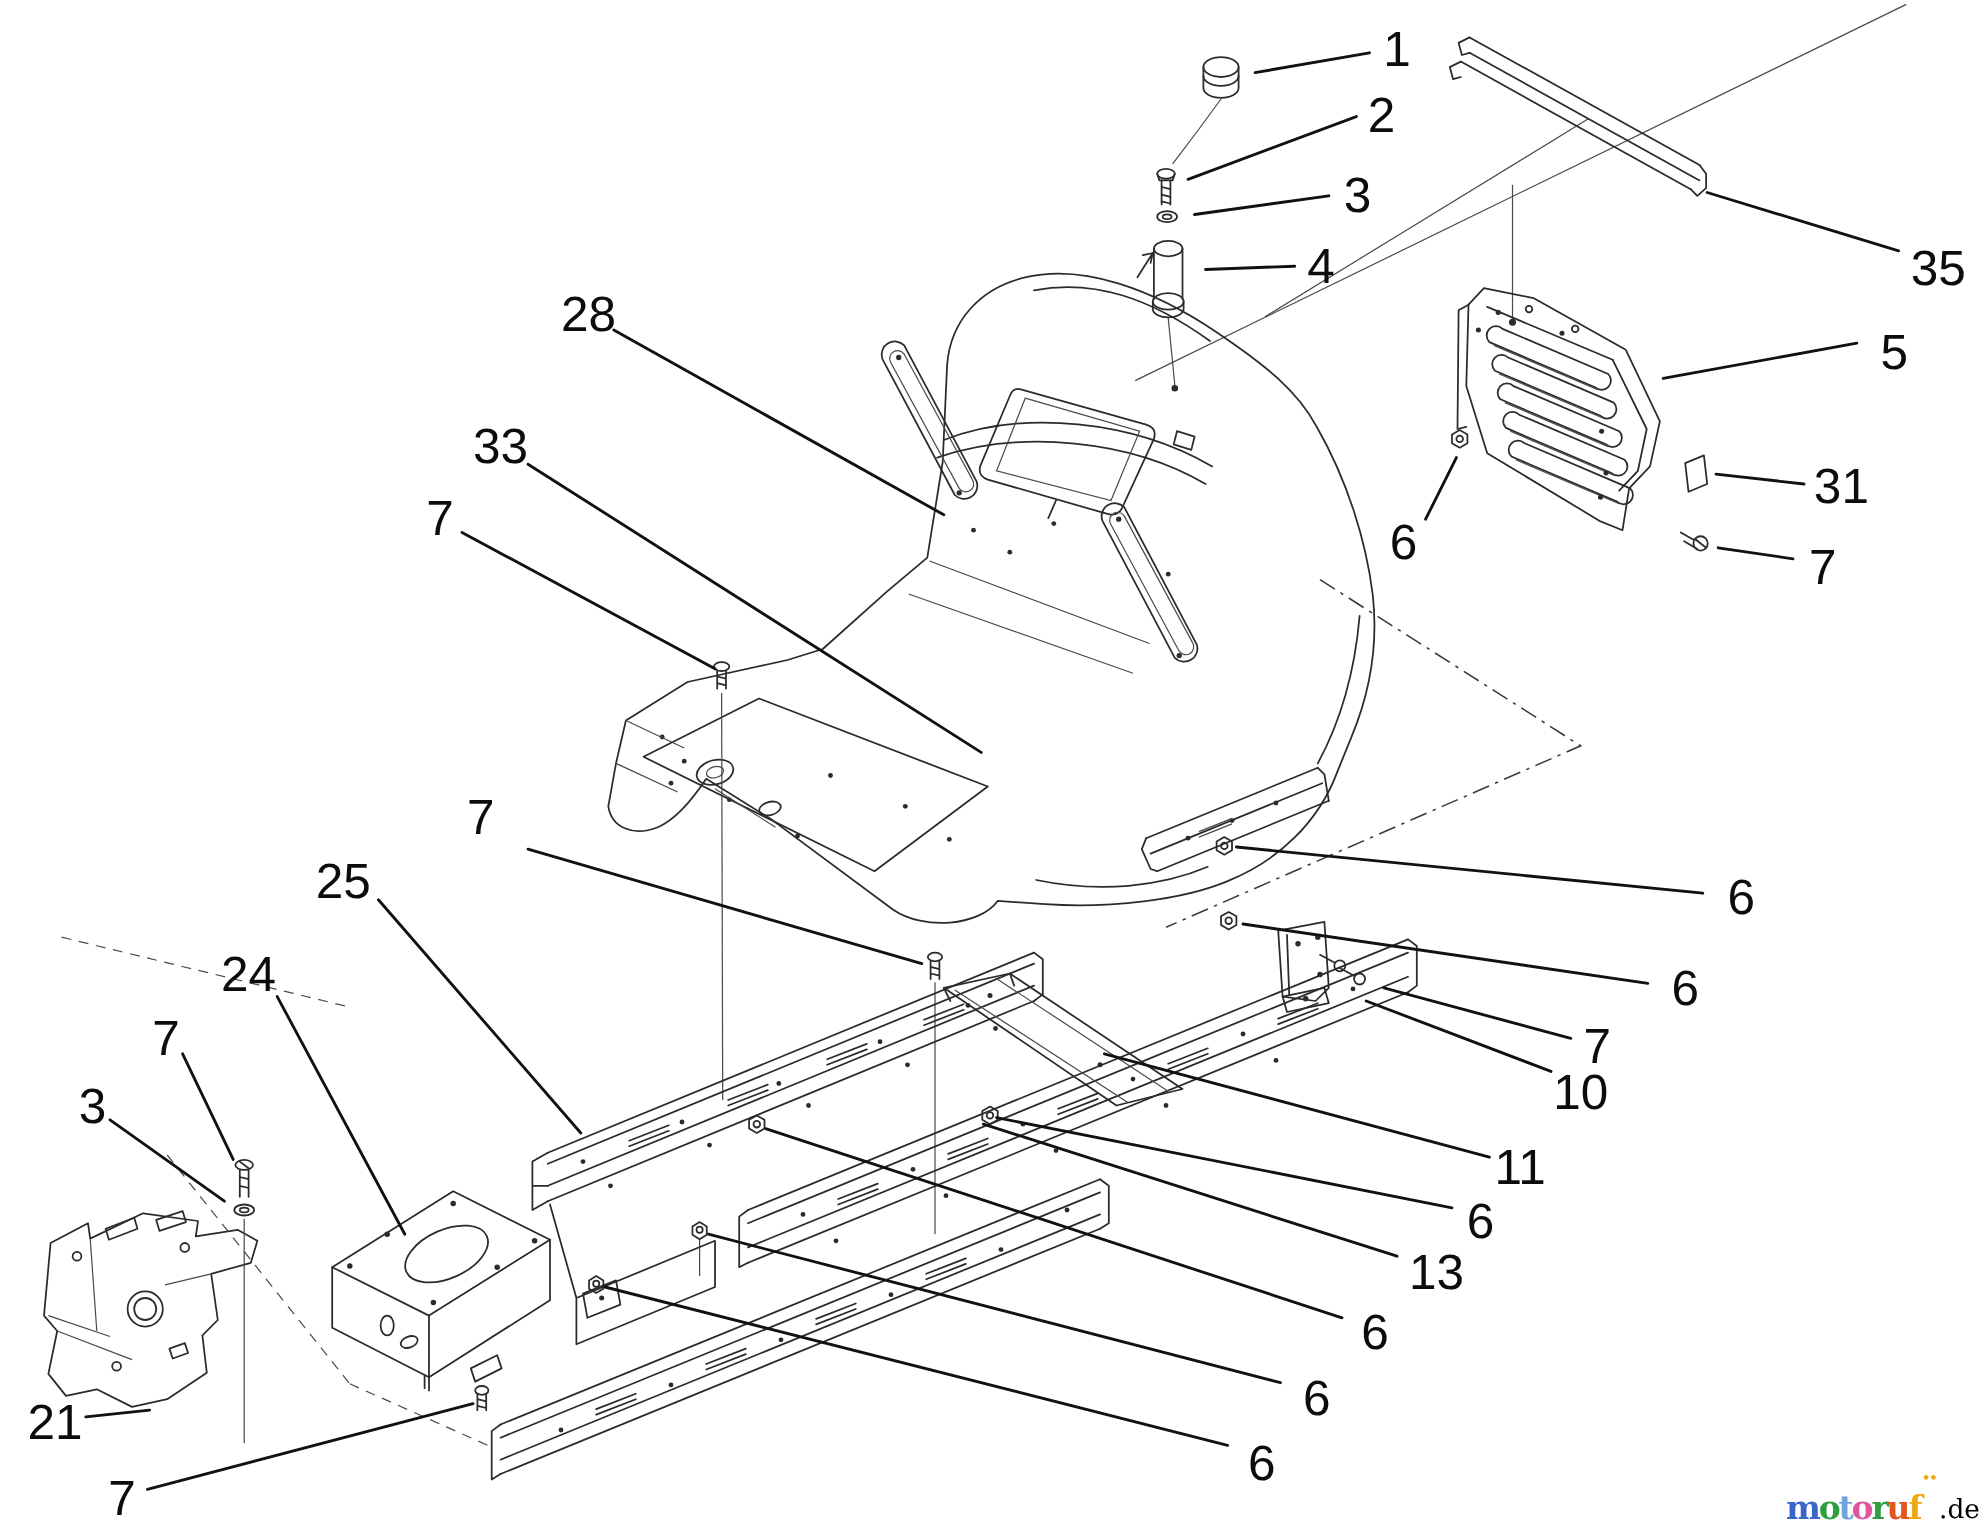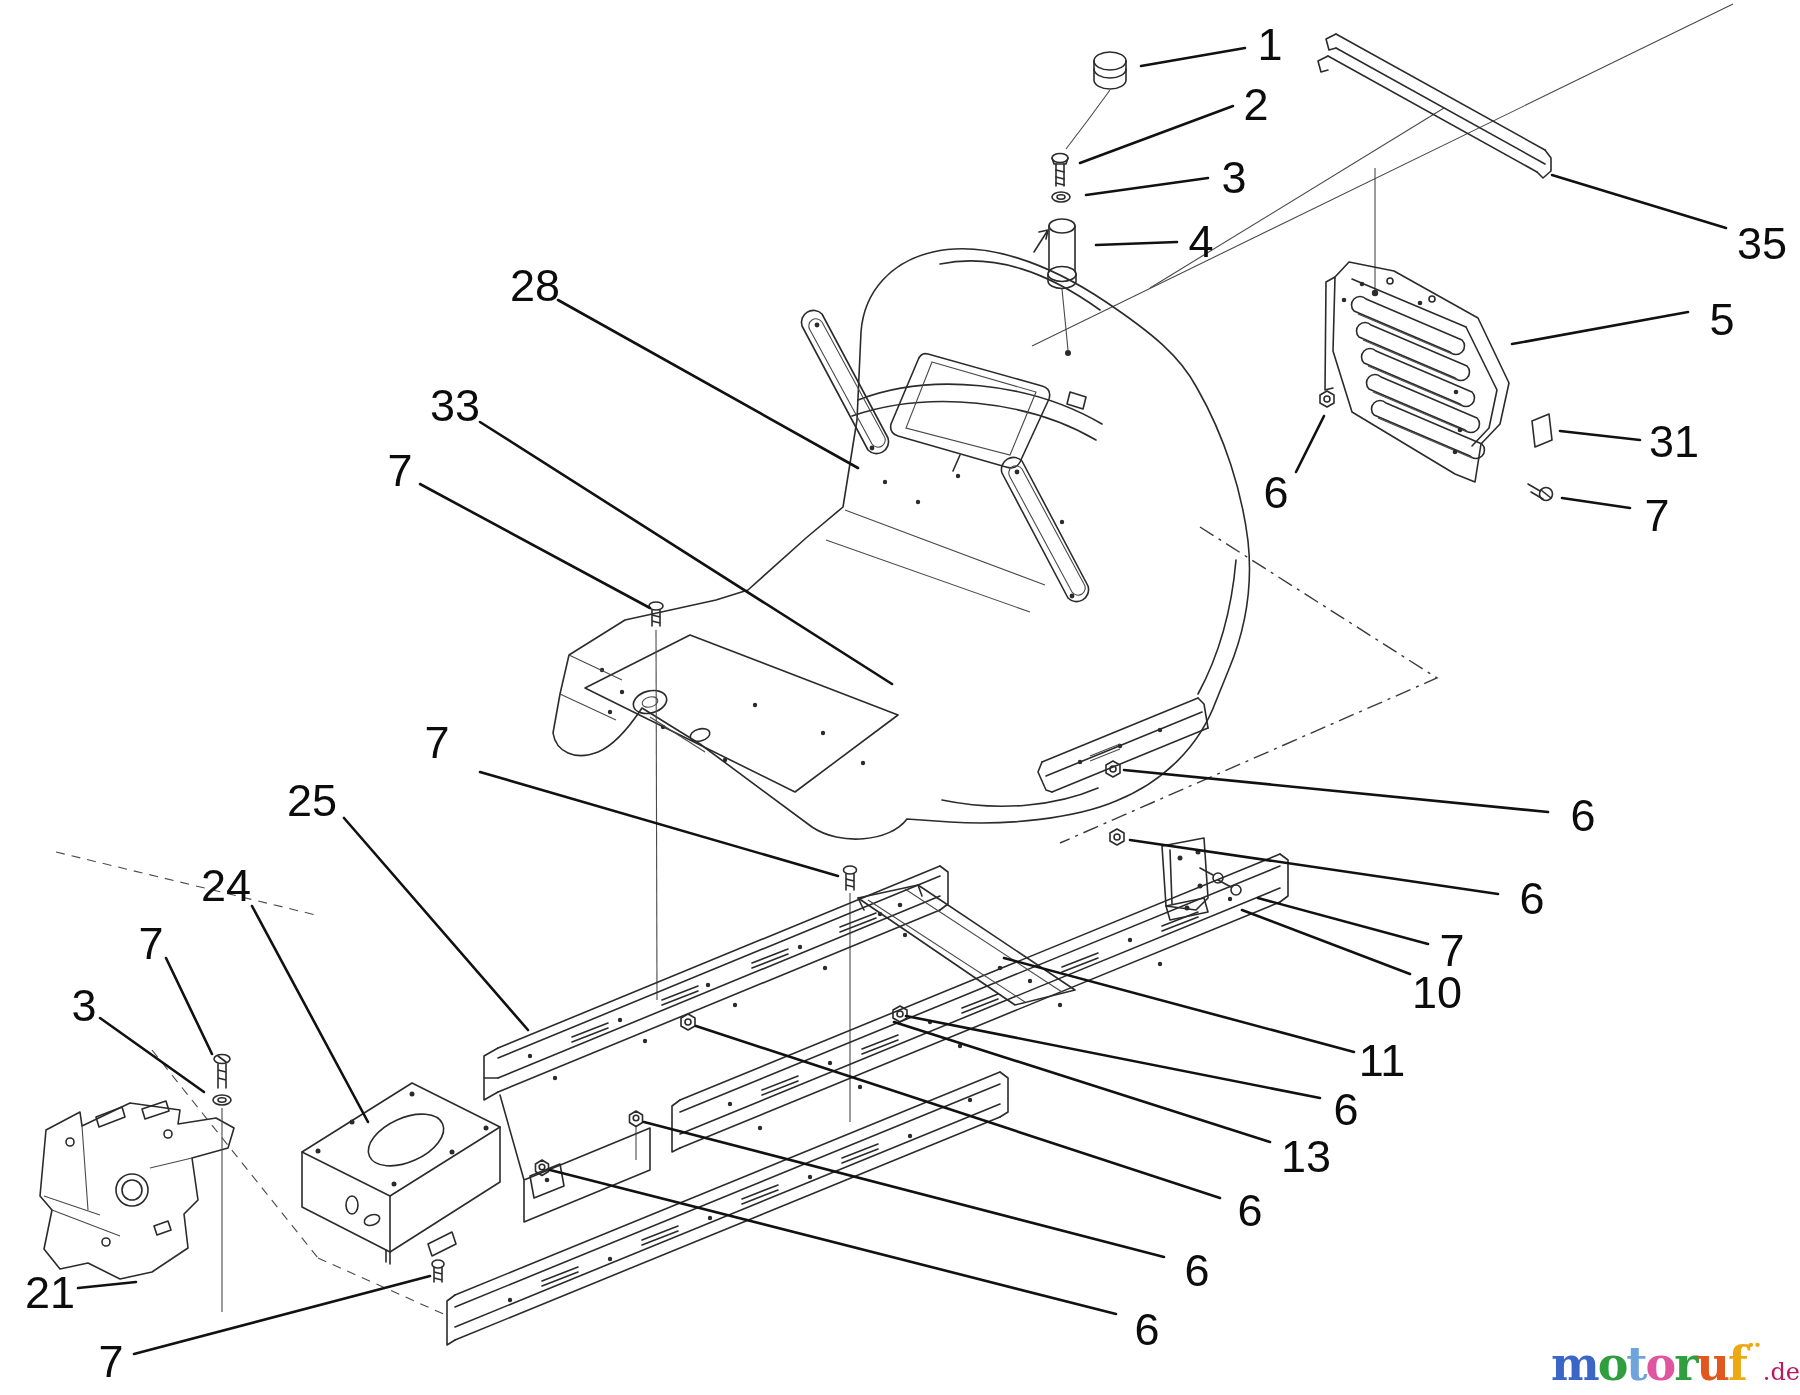--- a/index.html
+++ b/index.html
@@ -9,21 +9,21 @@
   .ink{stroke:#2b2b2b;stroke-width:1.6;fill:none;stroke-linejoin:round;stroke-linecap:round;}
   .thin{stroke:#4a4a4a;stroke-width:1.1;fill:none;}
   .dash{stroke:#4a4a4a;stroke-width:1.1;fill:none;stroke-dasharray:9 7;}
   .dashdot{stroke:#3a3a3a;stroke-width:1.4;fill:none;stroke-dasharray:16 6 3 6;}
   .dot{fill:#2b2b2b;stroke:none;}
   .leader{stroke:#111;stroke-width:2.6;fill:none;stroke-linecap:round;}
   .callout-text{font-family:"Liberation Sans",sans-serif;font-size:45px;fill:#0c0c0c;
                 text-anchor:middle;}
   #logo{position:absolute;left:1622px;top:1332px;width:178px;height:55px;
         display:flex;align-items:flex-end;justify-content:flex-end;}
-  #logo .word{font-family:"DejaVu Serif",serif;font-weight:bold;font-size:46px;line-height:1;
+  #logo .word{font-family:"DejaVu Serif",serif;font-weight:bold;font-size:30px;line-height:1;
               letter-spacing:-2px;}
   #logo .mark{font-family:"DejaVu Serif",serif;font-weight:bold;font-size:30px;line-height:1;
               margin-left:1px;transform:translateY(-16px);}
   #logo .tld{font-family:"DejaVu Serif",serif;font-size:24px;line-height:1;margin-left:1px;
              padding-bottom:3px;}
 </style>
 </head>
 <body>
 
 <div id="stage">
@@ -378,16 +378,16 @@
         <text x="1306" y="1172" class="callout-text">13</text>
         <text x="1250" y="1226" class="callout-text">6</text>
         <text x="1197" y="1286" class="callout-text">6</text>
         <text x="1147" y="1345" class="callout-text">6</text>
       </g>
 </svg>
 
 <div id="logo">
   <span class="word" id="logo-word"><span style="color: rgb(58, 102, 200);">m</span><span style="color: rgb(46, 158, 63);">o</span><span style="color: rgb(111, 163, 220);">t</span><span style="color: rgb(224, 85, 159);">o</span><span style="color: rgb(46, 158, 63);">r</span><span style="color: rgb(226, 87, 30);">u</span><span style="color: rgb(237, 169, 19);">f</span></span>
       <span class="mark" id="logo-mark" style="color: rgb(237, 169, 19);">¨</span>
-      <span class="tld" id="logo-tld" style="color: #be185d;">.de</span>
+      <span class="tld" id="logo-tld" style="color: #000000;">.de</span>
 </div>
 
 </div>
 
 </body></html>

